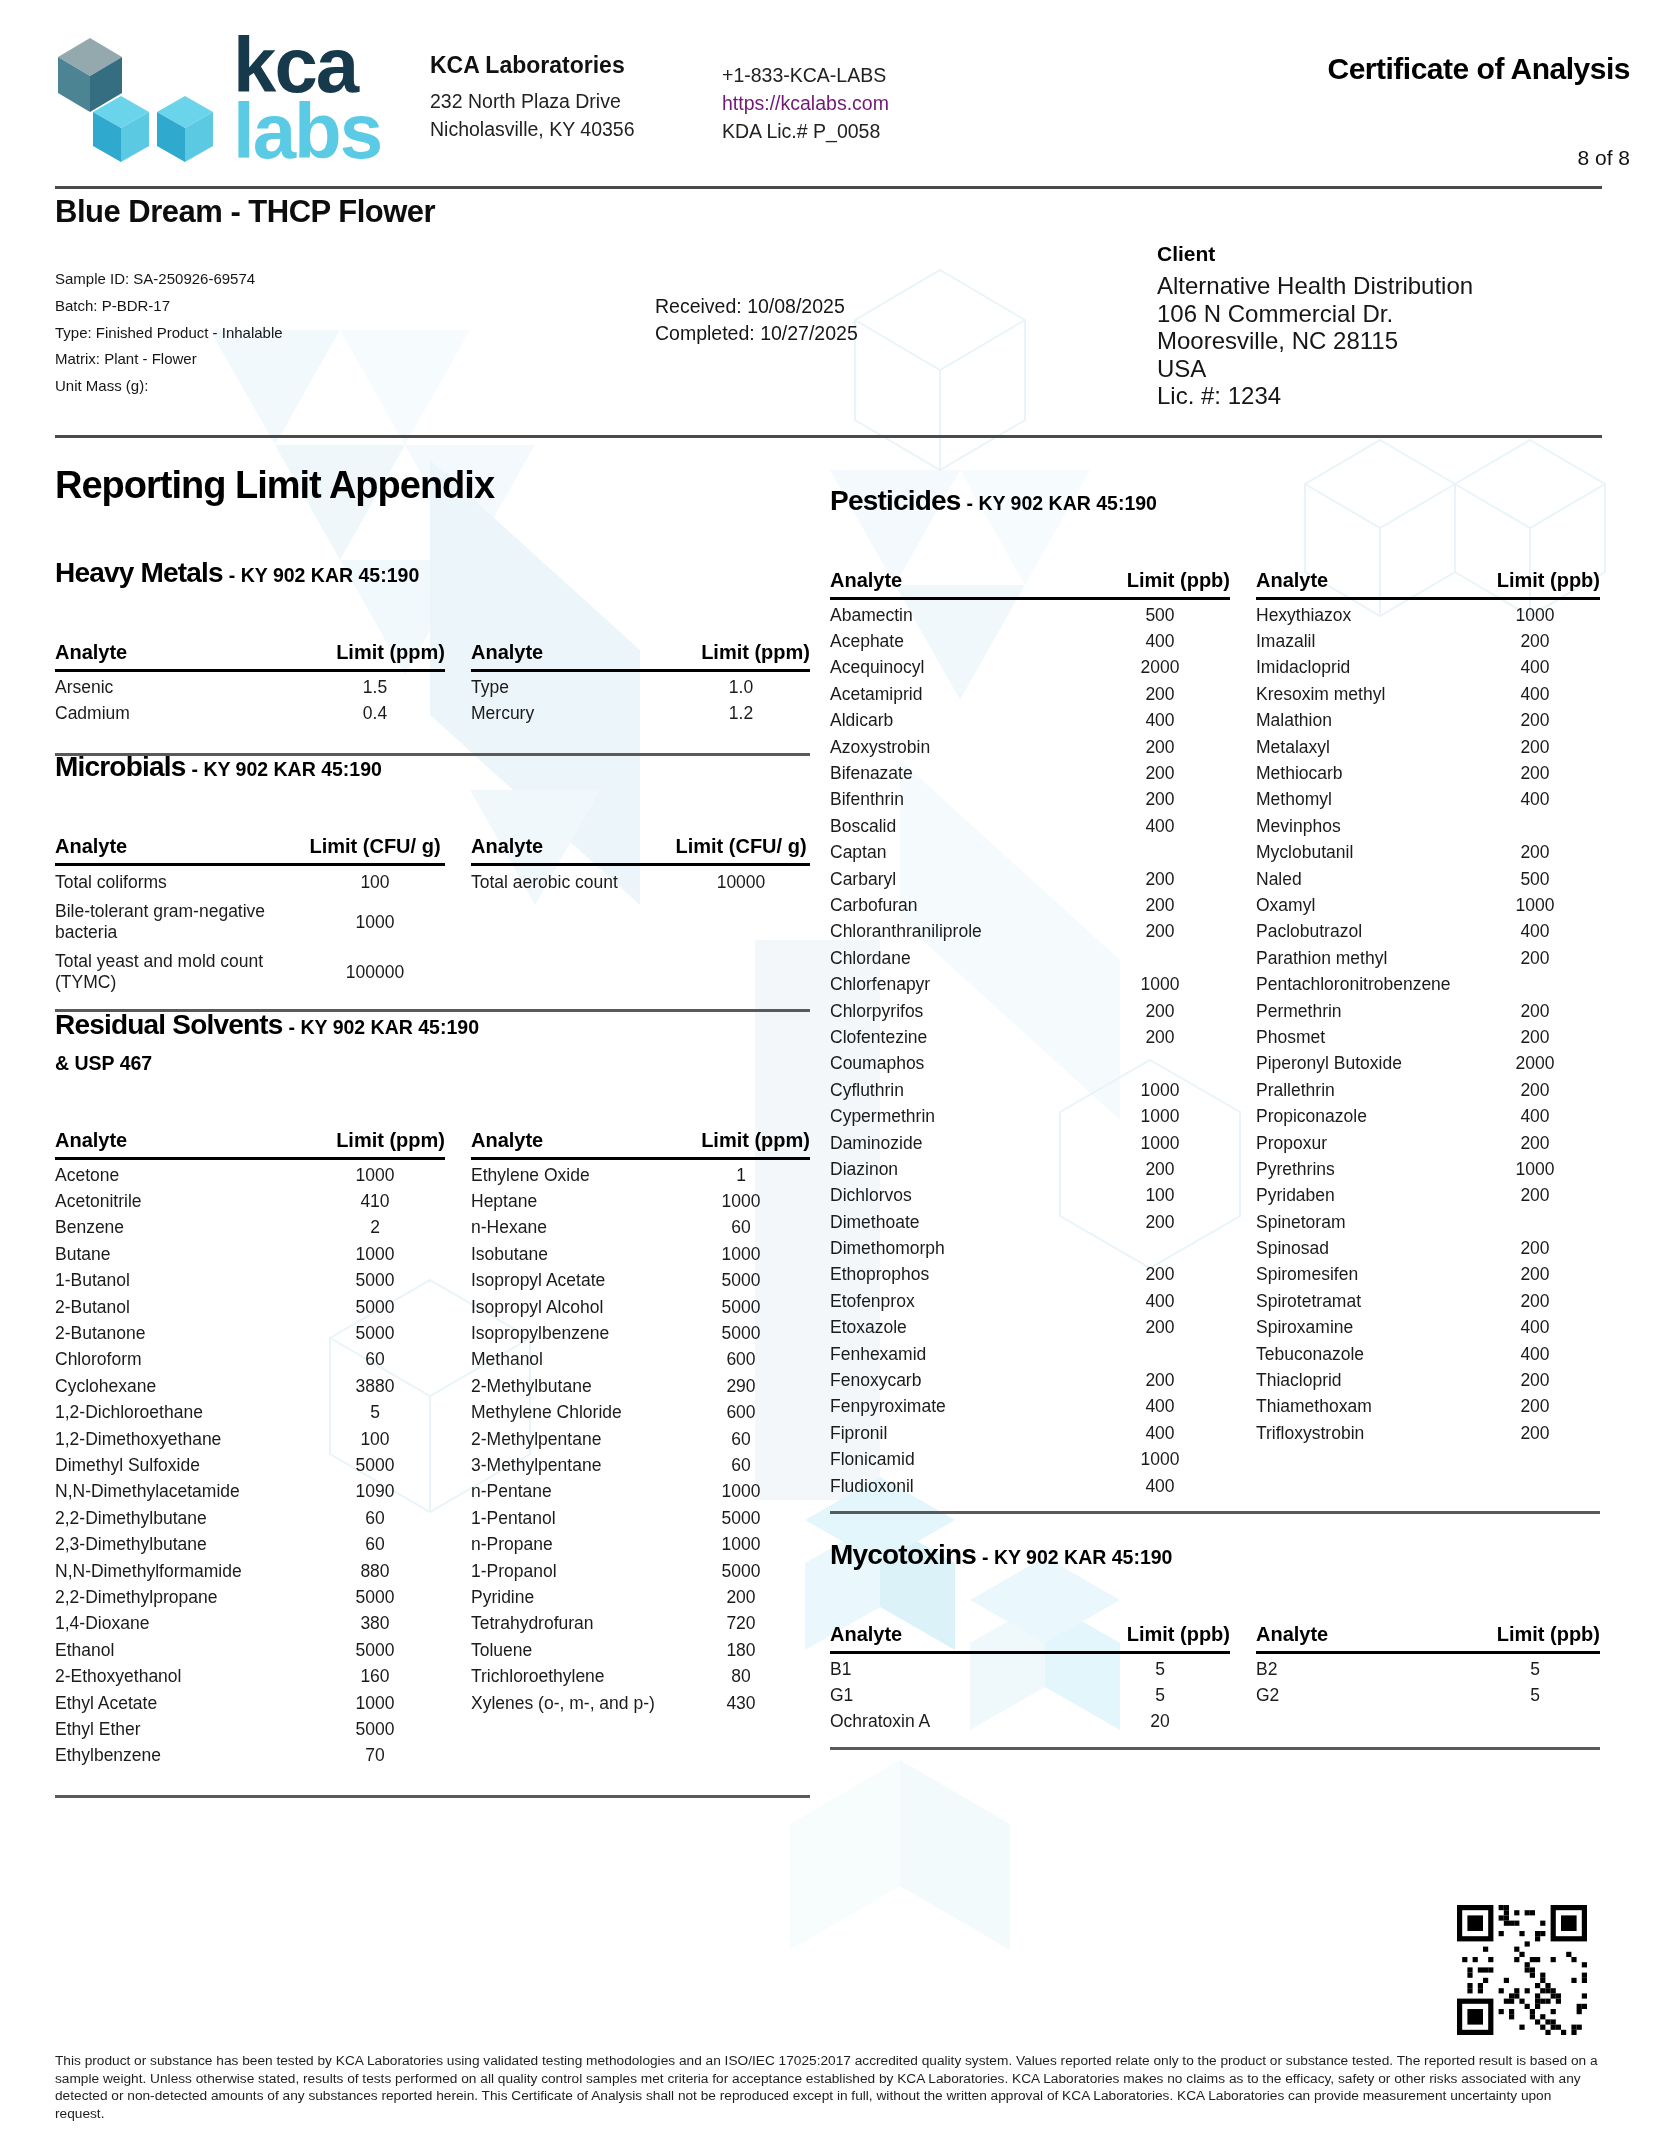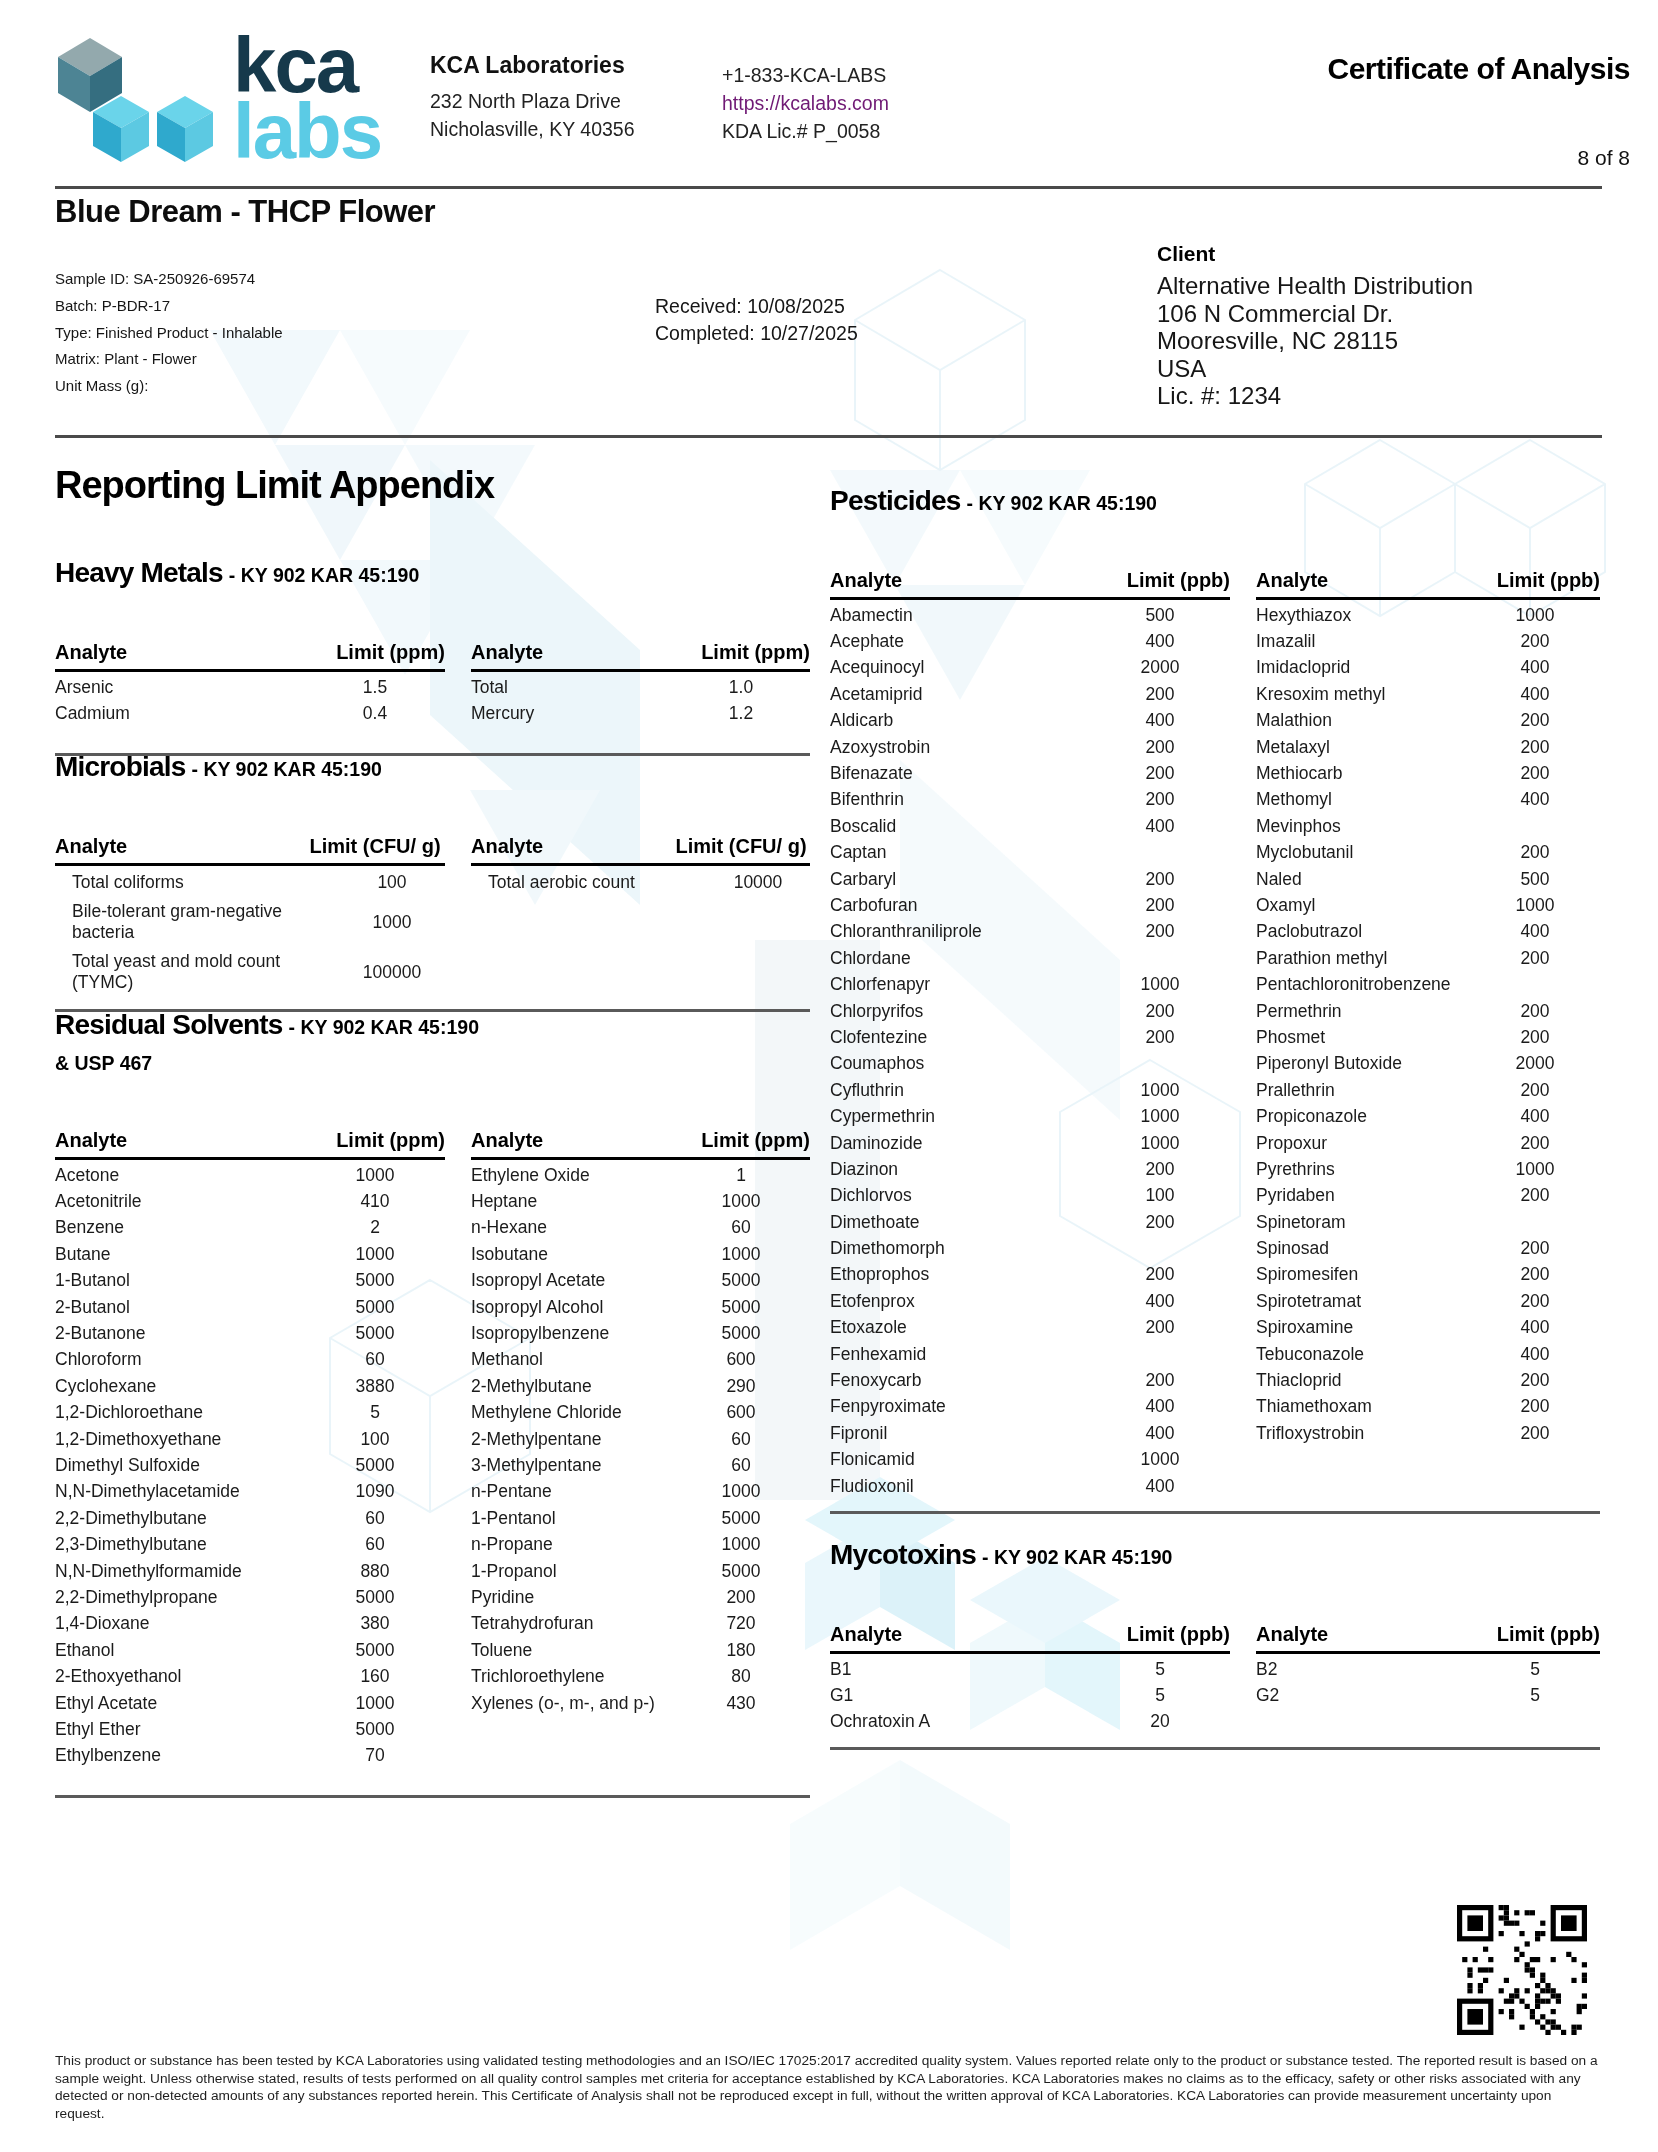--- a/index.html
+++ b/index.html
@@ -41,21 +41,21 @@
   .gR{grid-template-columns:260px 140px 26px 214px 130px;}
   .thead{font-size:20px;font-weight:bold;color:#000;align-items:end;margin-bottom:2px;}
   .thead > div{border-bottom:3px solid #000;padding-bottom:5px;}
   .thead .gap{border-bottom:none;}
   .hname{text-align:left;}
   .hval{text-align:right;margin-top:31px;}
   .hval.ctr{text-align:center;}
   .trow{height:26.4px;font-size:17.5px;color:#1b1b1b;}
   .tname{white-space:nowrap;overflow:hidden;}
   .tval{text-align:center;}
-  .mb .trow{height:auto;padding:4px 0;line-height:21px;margin-left:17px;}
+  .mb .trow{height:auto;padding:4px 0;line-height:21px;}
   .mb .tname{white-space:normal;}
   .sec-rule{border-top:3px solid #5a5a5a;margin-top:26px;}
   .rule-tight{margin-top:12px;}
 
   .qr{position:absolute;left:1457px;top:1905px;width:130px;height:130px;}
   .footer{position:absolute;left:55px;top:2052px;width:1548px;font-size:13.7px;
           line-height:17.6px;color:#1e1e1e;}
 </style>
 </head>
 <body>
@@ -161,21 +161,21 @@
         <div class="hval">Limit (ppm)</div>
         <div class="gap"></div>
         <div class="hname">Analyte</div>
         <div class="hval">Limit (ppm)</div>
       </div>
       <div>
           <div class="grid gL trow">
             <div class="tname">Arsenic</div>
             <div class="tval">1.5</div>
             <div></div>
-            <div class="tname">Total</div>
+            <div class="tname">Type</div>
             <div class="tval">1.0</div>
           </div>
           <div class="grid gL trow">
             <div class="tname">Cadmium</div>
             <div class="tval">0.4</div>
             <div></div>
             <div class="tname">Mercury</div>
             <div class="tval">1.2</div>
           </div>
         </div>

